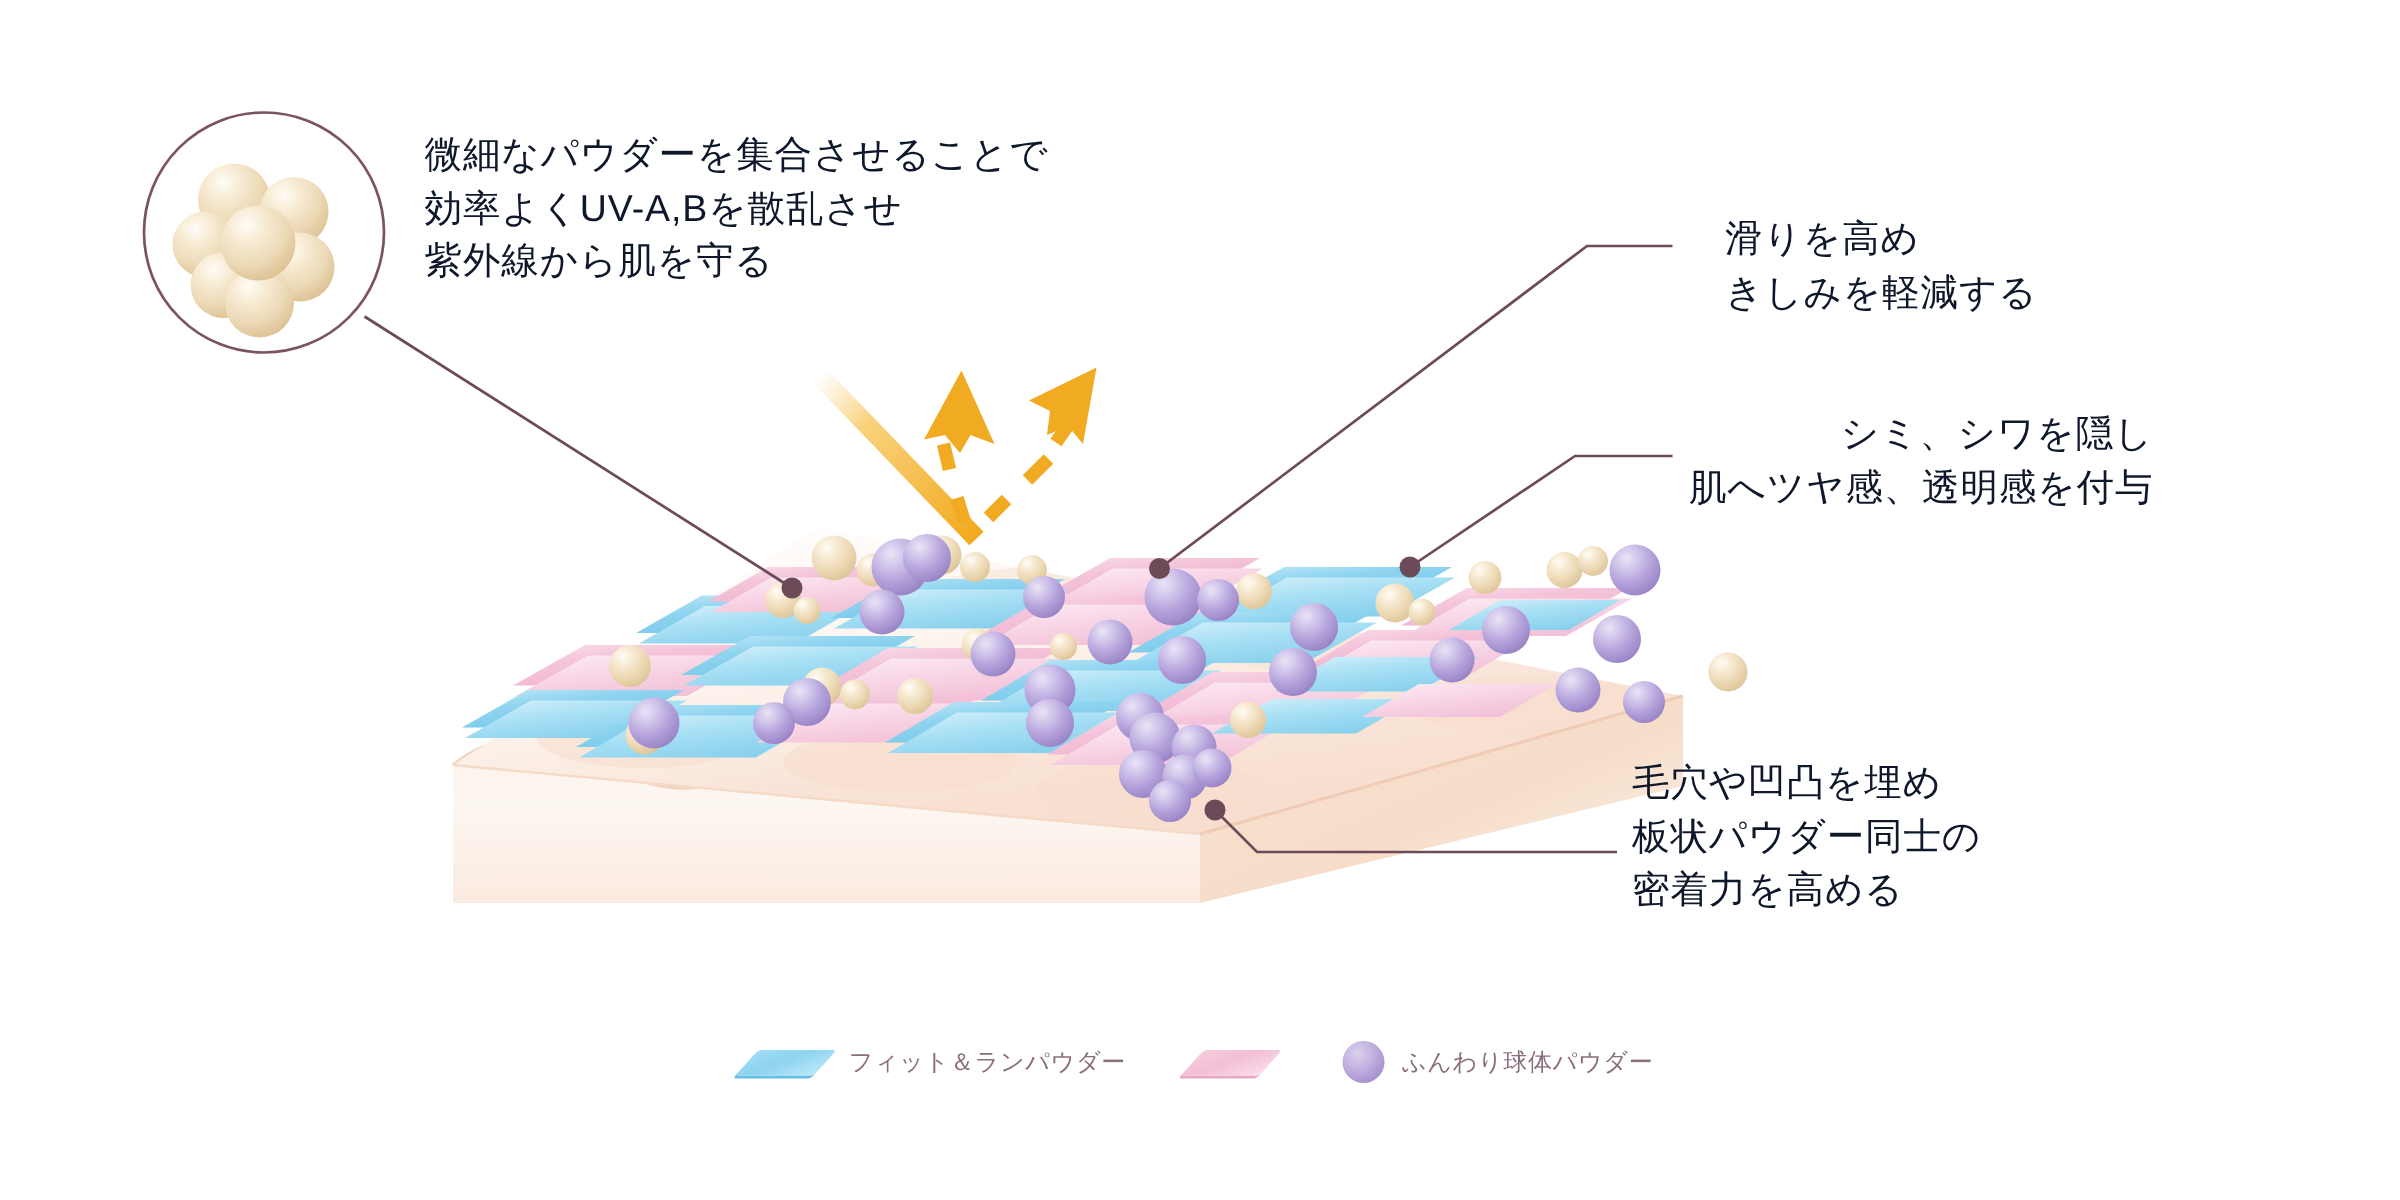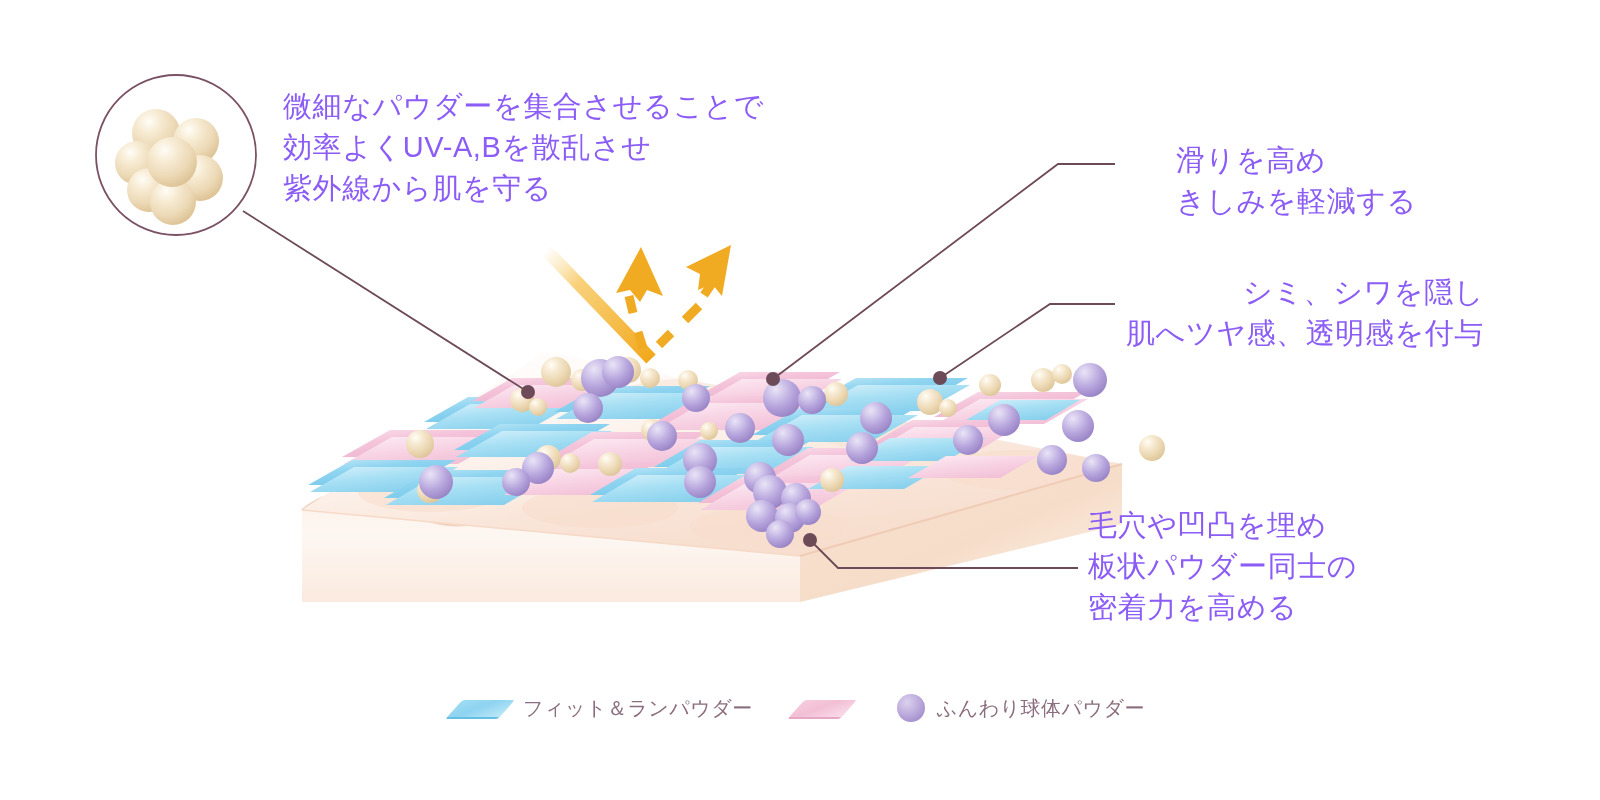--- a/index.html
+++ b/index.html
@@ -6,40 +6,40 @@
   body{
     width:1600px;height:800px;background:#ffffff;overflow:hidden;
     font-family:"Liberation Sans","DejaVu Sans",sans-serif;
     position:relative;
   }
   #stage{position:absolute;left:0;top:0;width:1600px;height:800px;}
   svg.layer{position:absolute;left:0;top:0;width:1600px;height:800px;overflow:visible;}
 
   .note{
     position:absolute;
-    color:#8b5cf6;
-    font-size:29px;
+    color:#0f172a;
+    font-size:25px;
     line-height:1.42;
     white-space:pre-line;
     letter-spacing:.6px;
   }
 
   #note-uv{left:283px;top:86px;}
-  #note-slip{left:1176px;top:142px;font-family:Liberation Mono, monospace;}
+  #note-slip{left:1150px;top:142px;}
   #note-cover{left:1126px;top:272px;text-align:right;}
   #note-pores{left:1088px;top:505px;font-family:Liberation Serif, serif;}
 
   
   #legend{
     position:absolute;left:0;top:678px;width:1600px;height:60px;
     display:flex;align-items:center;justify-content:center;
   }
   .lg-item{display:flex;align-items:center;margin:0 22px;}
   .lg-label{
-    color:#8b6e7e;font-size:20px;letter-spacing:.5px;white-space:nowrap;
+    color:#8b6e7e;font-size:16px;letter-spacing:.5px;white-space:nowrap;
     margin-left:12px;
   }
   .lg-plate{
     width:52px;height:17px;
     transform:skewX(-42deg);
     border-radius:2px;
   }
   .lg-plate.cyan{
     background:linear-gradient(150deg,#9fdcf4 0%,#8ed3f0 45%,#bce8f8 100%);
     box-shadow:0 2px 0 #63bfe3;

